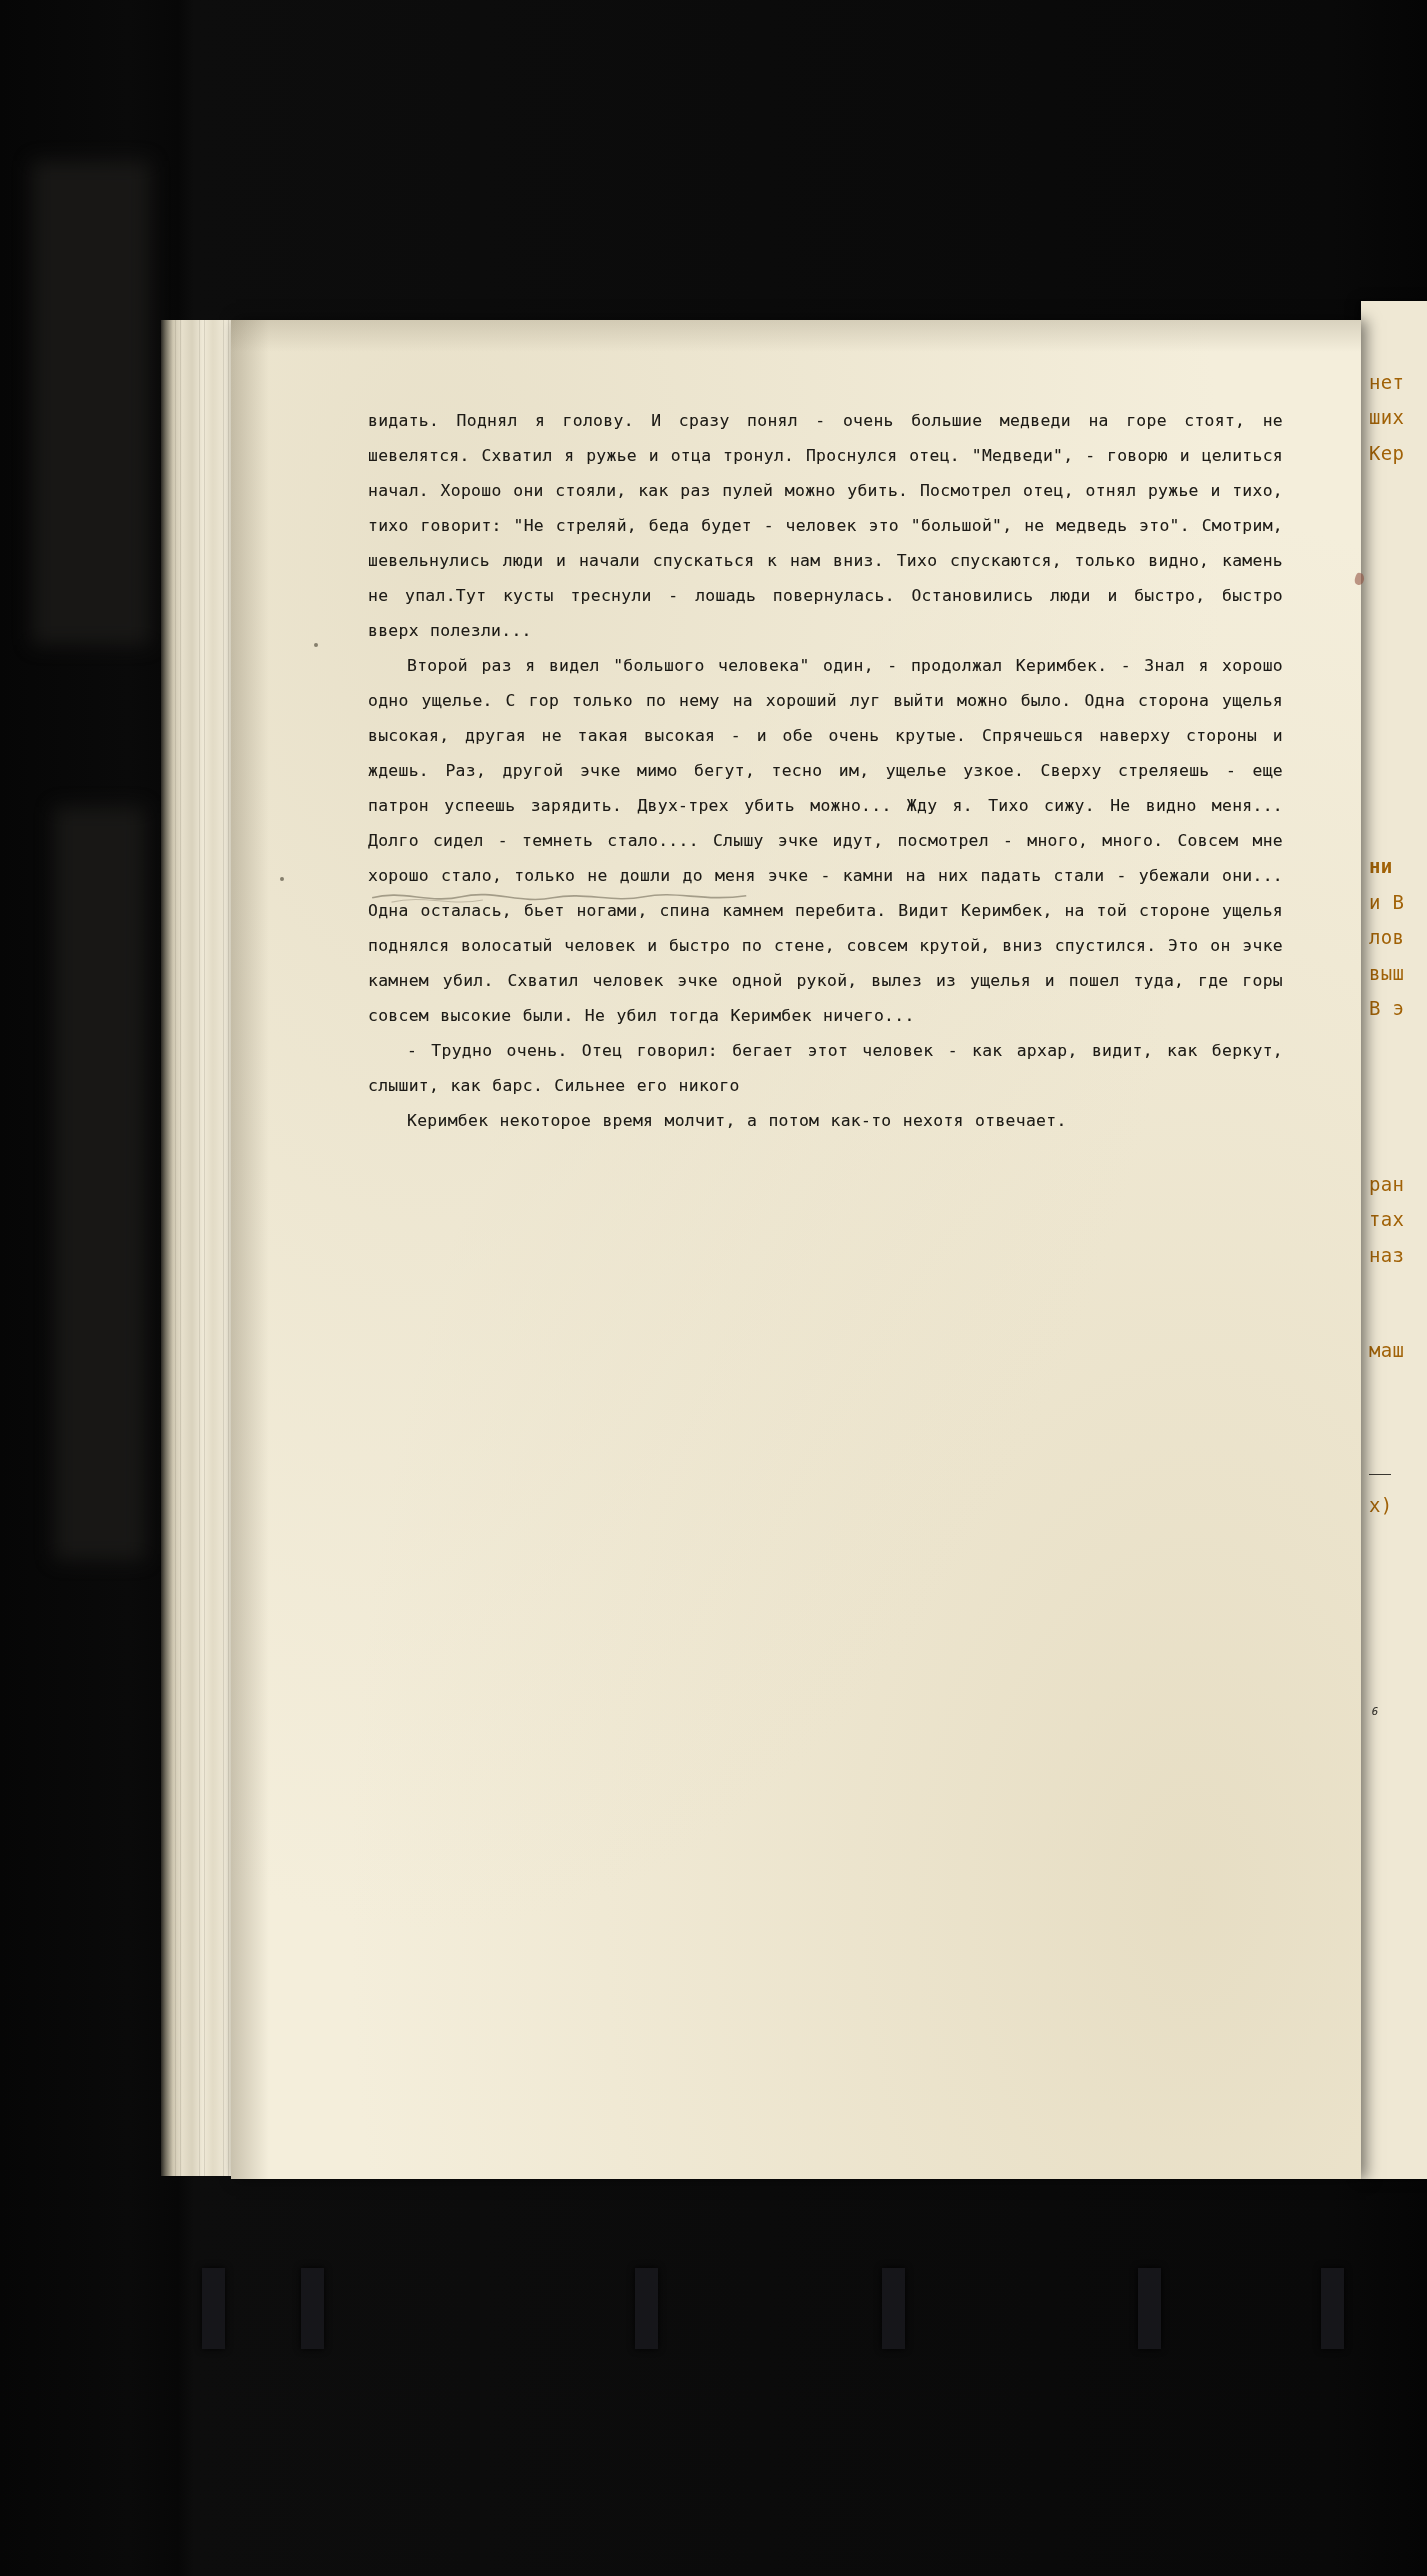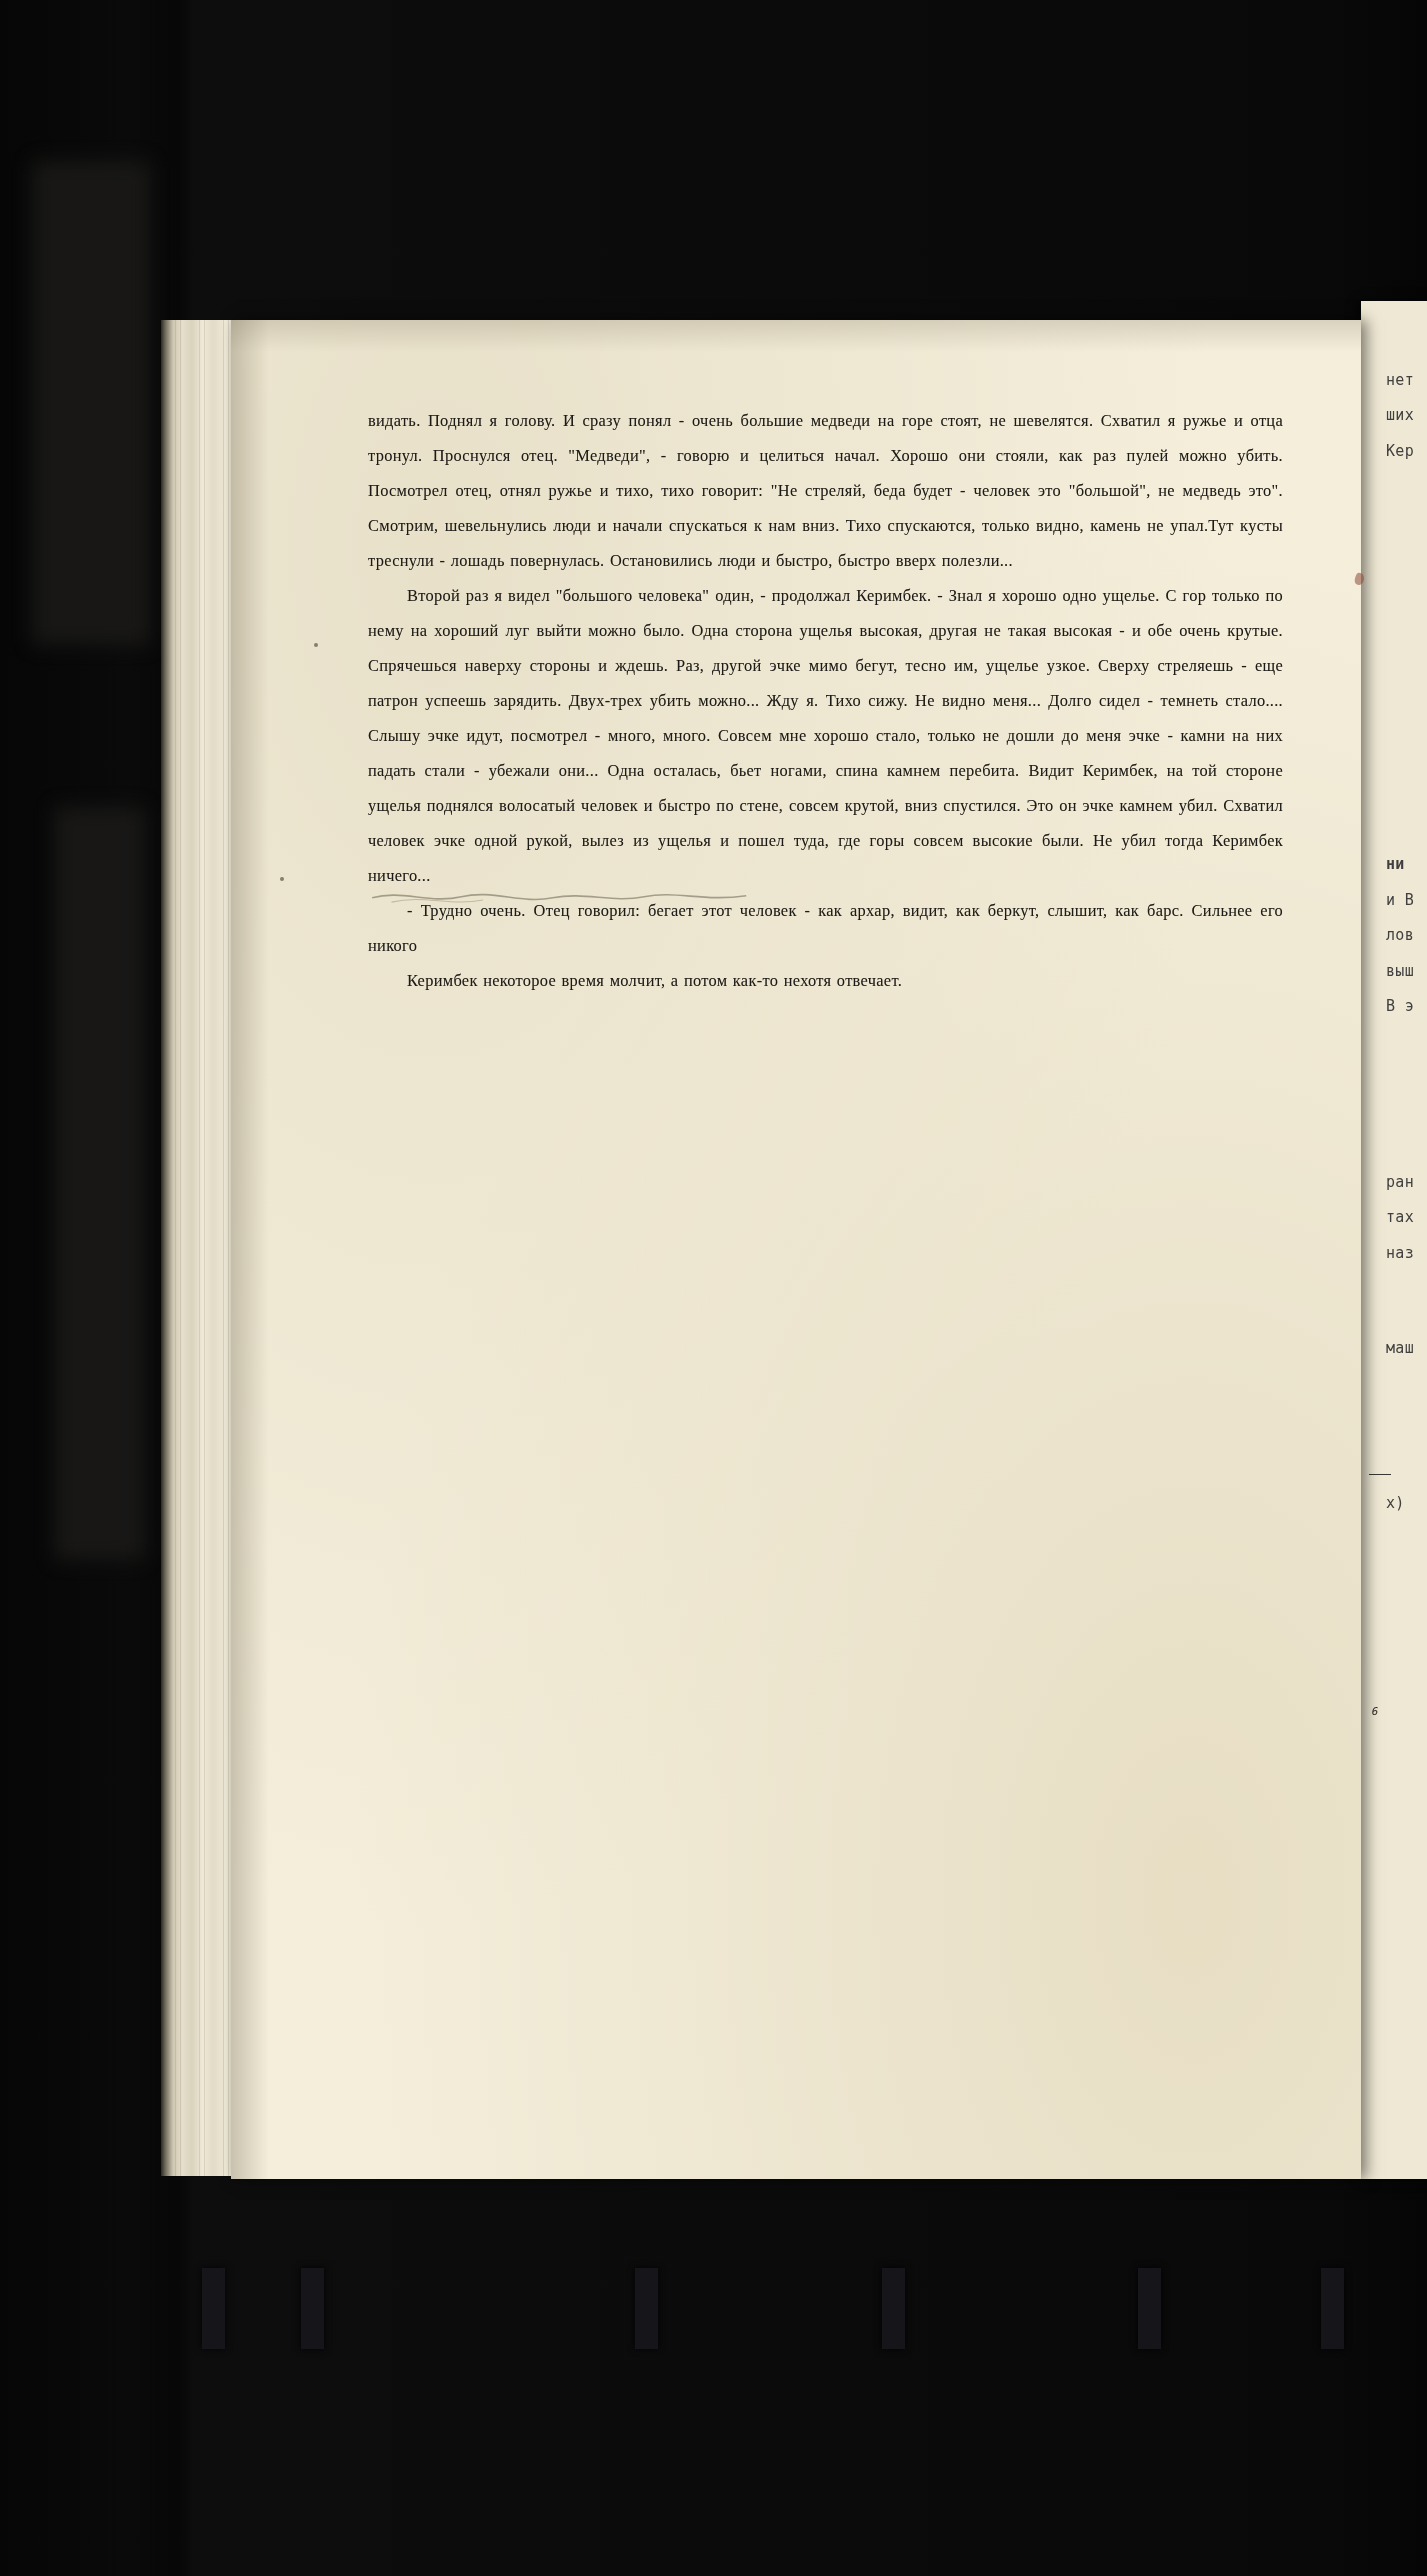--- a/index.html
+++ b/index.html
@@ -36,23 +36,23 @@
     position: absolute;
     left: 1361px;
     top: 301px;
     width: 86px;
     height: 1878px;
     background: #efe8d4;
     box-shadow: -3.2px 0 9.7px rgba(0,0,0,.55);
   }
   .next-page .np-line {
     position: absolute;
-    left: 25px;
-    color: #404040;
-    font-size: 15px;
+    left: 8px;
+    color: #a16207;
+    font-size: 19px;
     letter-spacing: 0.3px;
     white-space: nowrap;
   }
   .next-page .np-rule {
     position: absolute;
     left: 7.5px;
     width: 22.6px;
     height: 1.1px;
     background: #3a3832;
   }
@@ -117,21 +117,20 @@
   }
   .para {
     margin: 0 0 0 0;
     color: #1d1b17;
     font-size: 16.4px;
     line-height: 35px;
     letter-spacing: 0.3px;
     text-align: justify;
     word-spacing: 1.1px;
     text-shadow: 0 0 0.5px rgba(60,55,40,.30);
-    font-family: Liberation Serif, serif;
   }
   .para + .para {
     margin-top: 0;
   }
   .para.indent {
     text-indent: 39px;
   }
 
   .page-number {
     position: absolute;

